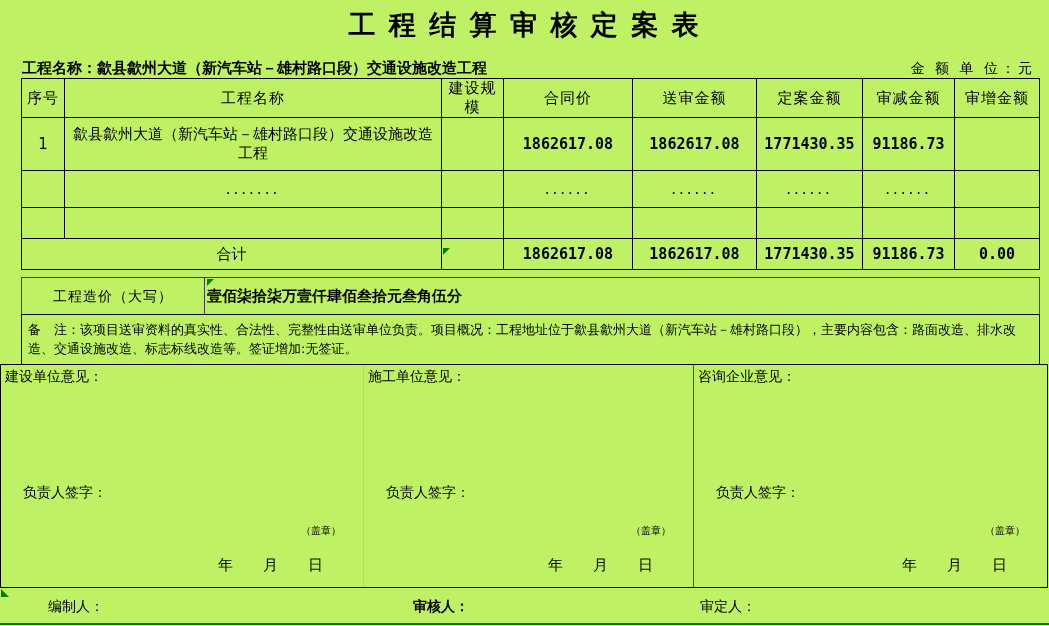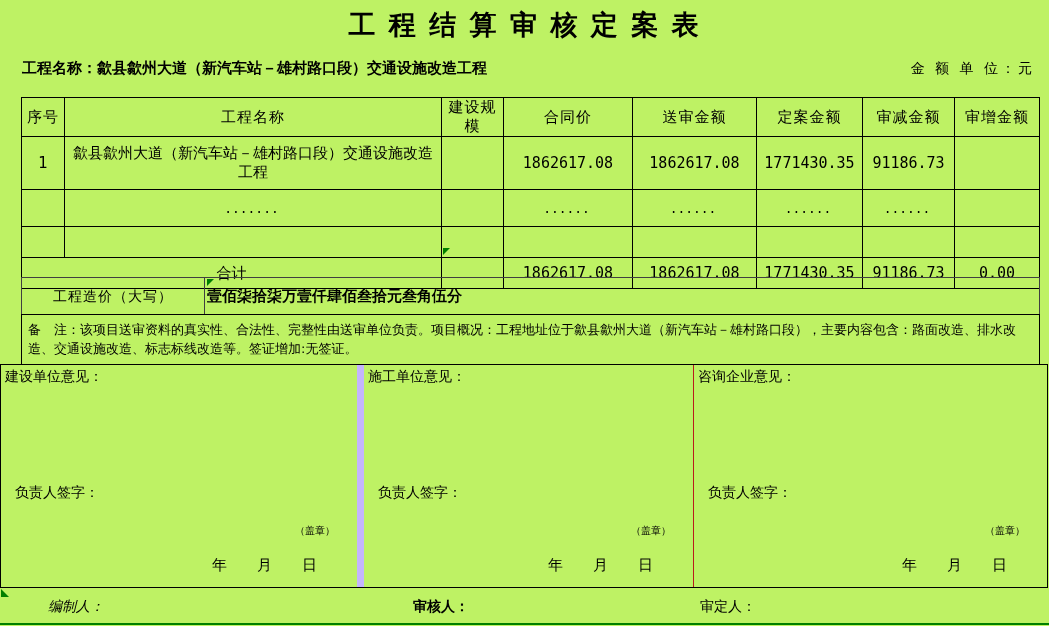--- a/index.html
+++ b/index.html
@@ -12,61 +12,61 @@
     font-size:27px; font-weight:bold; letter-spacing:2px; white-space:pre;
   }
   .subheader {
     position:absolute; top:59px; left:22px; width:1013px;
     display:flex; justify-content:space-between; align-items:baseline;
   }
   .proj { font-size:15px; font-weight:bold; }
   .unit { font-size:14px; letter-spacing:3px; white-space:pre; }
 
   table.main {
-    position:absolute; left:21px; top:97px; border-collapse:collapse;
+    position:absolute; left:21px; top:78px; border-collapse:collapse;
     table-layout:fixed; width:1019px;
   }
   table.main td {
     border:1px solid #000; text-align:center; font-size:15px;
     padding:0 2px; overflow:hidden; vertical-align:middle;
   }
   .hrow td { height:34px; letter-spacing:1px; }
   .r1 td { height:52px; line-height:19px; }
   .r2 td { height:36px; letter-spacing:3px; border-bottom:2px solid #000; font-size:14px; }
   .r3 td { height:30px; }
   .trow td { height:30px; }
-  .num { font-family:"DejaVu Sans Mono", monospace; font-size:14px; }
+  .num { font-family:"DejaVu Sans Mono", monospace; font-size:14px;font-weight:bold; }
 
   .daxie { position:absolute; left:21px; top:277px; width:1019px; height:38px; display:flex; }
   .daxie > div { box-sizing:border-box; border:1px solid #404040; height:38px; }
   .daxie-label { width:184px; text-align:center; font-size:14px; line-height:36px; letter-spacing:1px; }
   .daxie-value { flex:1; margin-left:-1px; font-weight:bold; font-size:15px; line-height:36px; padding-left:2px; }
 
   .remark {
     position:absolute; left:21px; top:314px; width:1019px; height:51px;
     box-sizing:border-box; border:1px solid #000;
     font-size:13px; line-height:19px; padding:5px 6px; text-align:left;
   }
 
   .opinions {
     position:absolute; left:0; top:364px; width:1048px; height:224px;
     box-sizing:border-box; border:1px solid #000; display:flex;
   }
   .opbox { position:relative; box-sizing:border-box; height:100%; }
-  .opbox-1 { width:363px; border-right:7px solid #c4b5fd; }
+  .opbox-1 { width:363px; border-right:1px solid #c4b5fd; }
   .opbox-2 { width:330px; border-right:1px solid #b91c1c; }
   .opbox-3 { flex:1; }
   .op-title  { position:absolute; top:3px;  left:4px;  font-size:14px; }
-  .op-signer { position:absolute; top:119px; left:14px; font-size:14px; }
+  .op-signer { position:absolute; top:119px; left:22px; font-size:14px; }
   .op-seal   { position:absolute; top:159px; right:22px; font-size:10px; }
   .op-date   { position:absolute; top:191px; right:40px; font-size:15px; white-space:pre; }
 
   .footerline { position:absolute; top:598px; left:0; width:1049px; height:28px; font-size:14px; }
   .footer-item { position:absolute; top:0; }
-  .footer-preparer { left:48px;font-style:italic; }
+  .footer-preparer { left:48px; }
   .footer-reviewer { left:413px;font-weight:bold; }
   .footer-approver { left:700px; }
 
   .tri-tl { position:absolute; width:0; height:0; border-top:7px solid #008000; border-right:7px solid transparent; }
   .tri-1 { left:443px; top:248px; }
   .tri-2 { left:207px; top:279px; }
   .tri-bl { position:absolute; left:1px; top:589px; width:0; height:0; border-bottom:8px solid #008000; border-right:8px solid transparent; }
   .greenline { position:absolute; left:0; top:623px; width:1049px; height:2px; background:#008000; }
 </style>
 </head>

